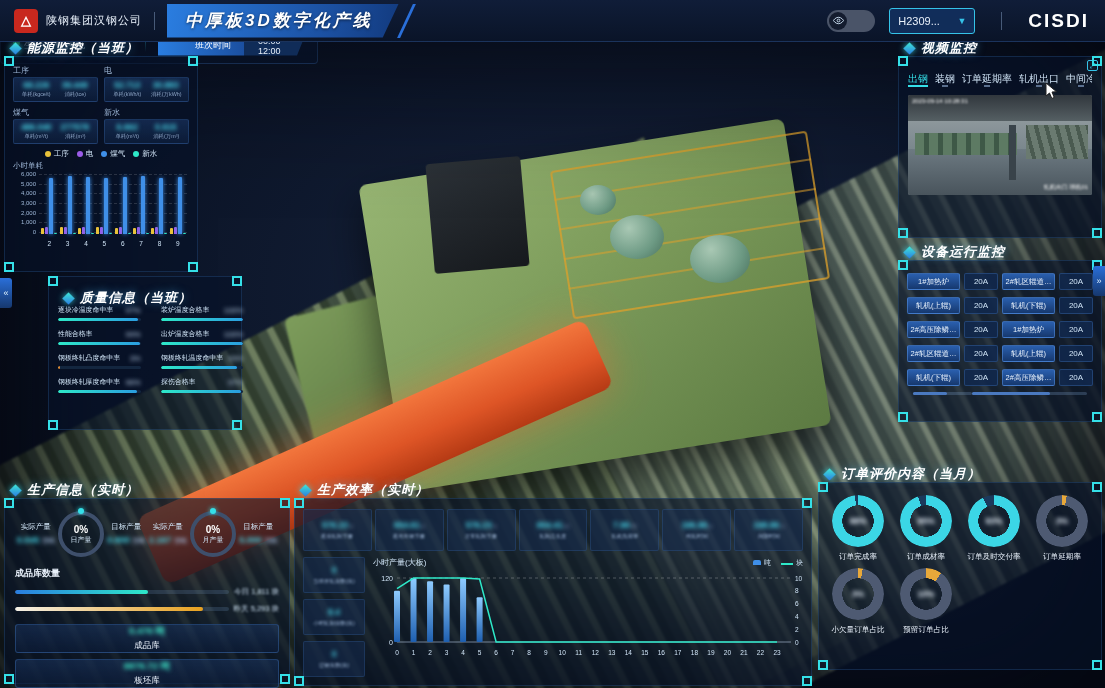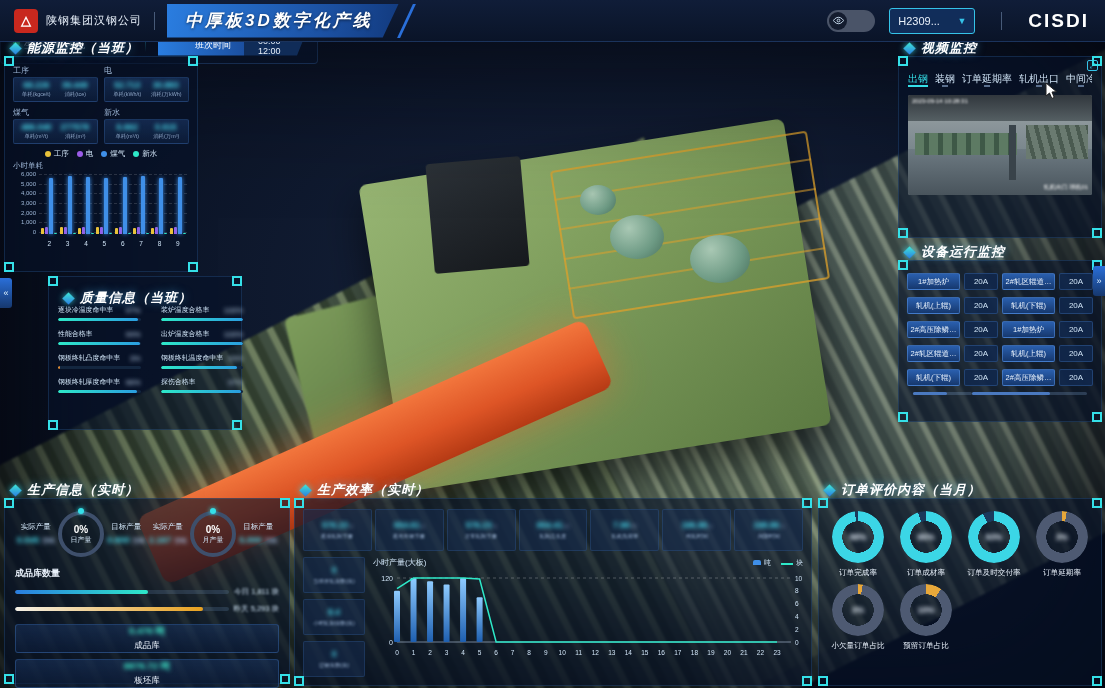--- a/index.html
+++ b/index.html
@@ -203,21 +203,21 @@
   .es-card{height:36px;background:rgba(22,44,80,.55);border:1px solid rgba(70,130,210,.2);border-radius:2px;
     display:flex;flex-direction:column;align-items:center;justify-content:center;}
   #eff-chart-wrap{flex:1;position:relative;}
   .ec-head{display:flex;justify-content:space-between;align-items:center;}
   .ec-title{font-size:8px;color:#cfe3f5;}
   .ec-legend{display:flex;gap:10px;align-items:center;font-size:7px;color:#cfe3f5;}
   .ec-leg-bar{width:8px;height:5px;border-radius:2px 2px 0 0;background:#3f8fe8;display:inline-block;margin-right:3px;}
   .ec-leg-line{width:12px;height:2px;background:#2ee8c8;display:inline-block;margin-right:3px;}
 
   
-  #p-orders{left:818px;top:498px;width:284px;height:188px;padding:6px 10px;}
+  #p-orders{left:818px;top:482px;width:284px;height:188px;padding:6px 10px;}
   #donut-grid{display:grid;grid-template-columns:1fr 1fr 1fr 1fr;gap:6px 10px;margin-top:6px;}
   .do-cell{display:flex;flex-direction:column;align-items:center;}
   .donut{width:52px;height:52px;border-radius:50%;position:relative;}
   .donut .ringbg{position:absolute;inset:0;border-radius:50%;
     -webkit-mask:radial-gradient(closest-side,transparent 60%,#000 61%);
     mask:radial-gradient(closest-side,transparent 60%,#000 61%);}
   .donut .dv{position:absolute;inset:0;display:flex;align-items:center;justify-content:center;
     font-size:8.5px;font-weight:bold;color:#eaf3fd;}
   .do-label{font-size:8px;color:#e8f0fa;margin-top:4px;white-space:nowrap;transform:scale(.95);}
 

